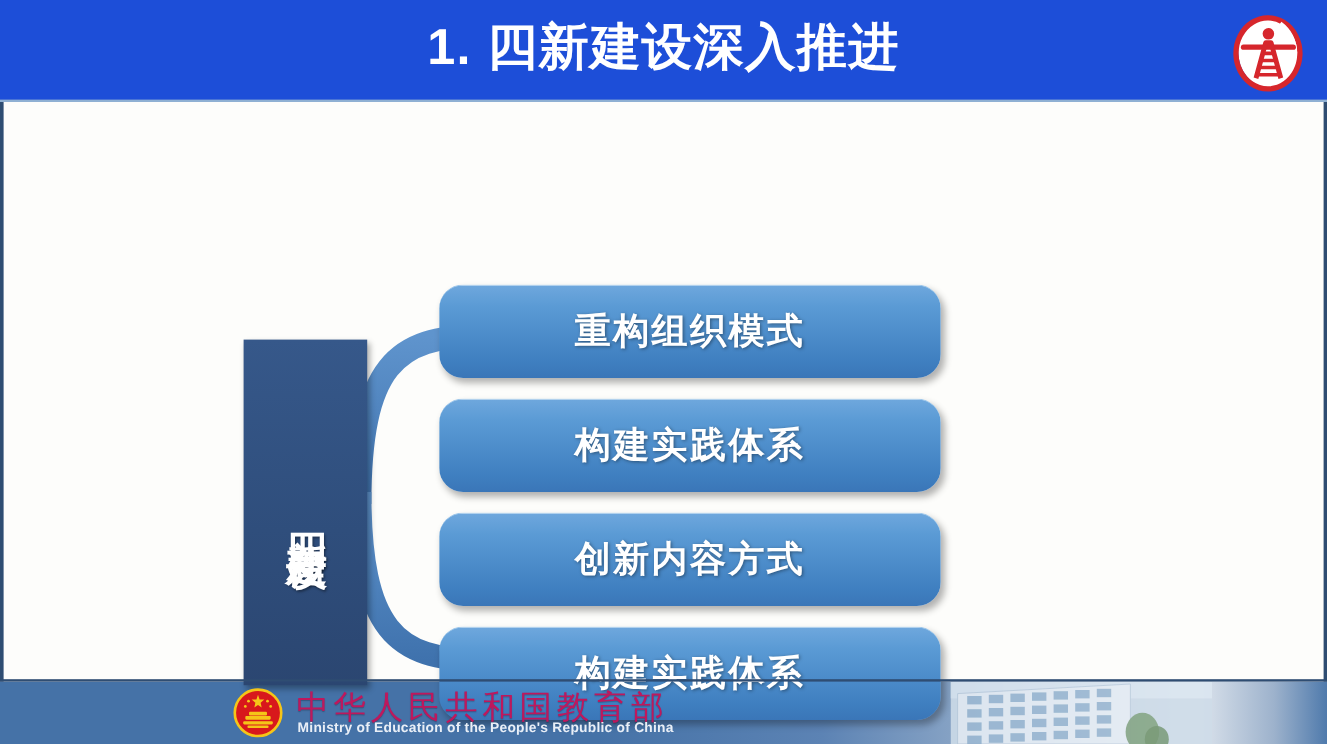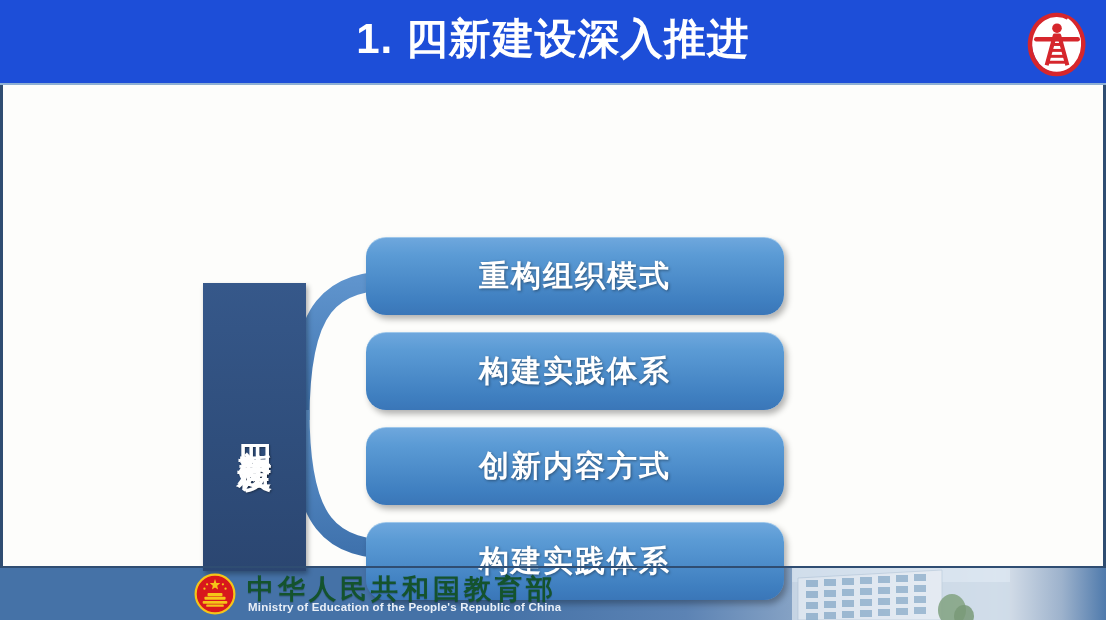--- a/index.html
+++ b/index.html
@@ -171,23 +171,23 @@
     left: 193px;
     top: 572px;
     width: 44px;
     height: 44px;
     z-index: 4;
   }
   .footer-cn {
     position: absolute;
     left: 247px;
     top: 571px;
-    color: #14532d;
+    color: #be185d;
     font-size: 27px;
-    font-weight: bold;
+    font-weight: normal;
     letter-spacing: 4px;
     font-family: "Liberation Serif", "DejaVu Serif", serif;
     white-space: nowrap;
     z-index: 4;
     text-shadow: 0 1px 1px rgba(0,0,0,0.25);
   }
   .footer-en {
     position: absolute;
     left: 248px;
     top: 601px;

